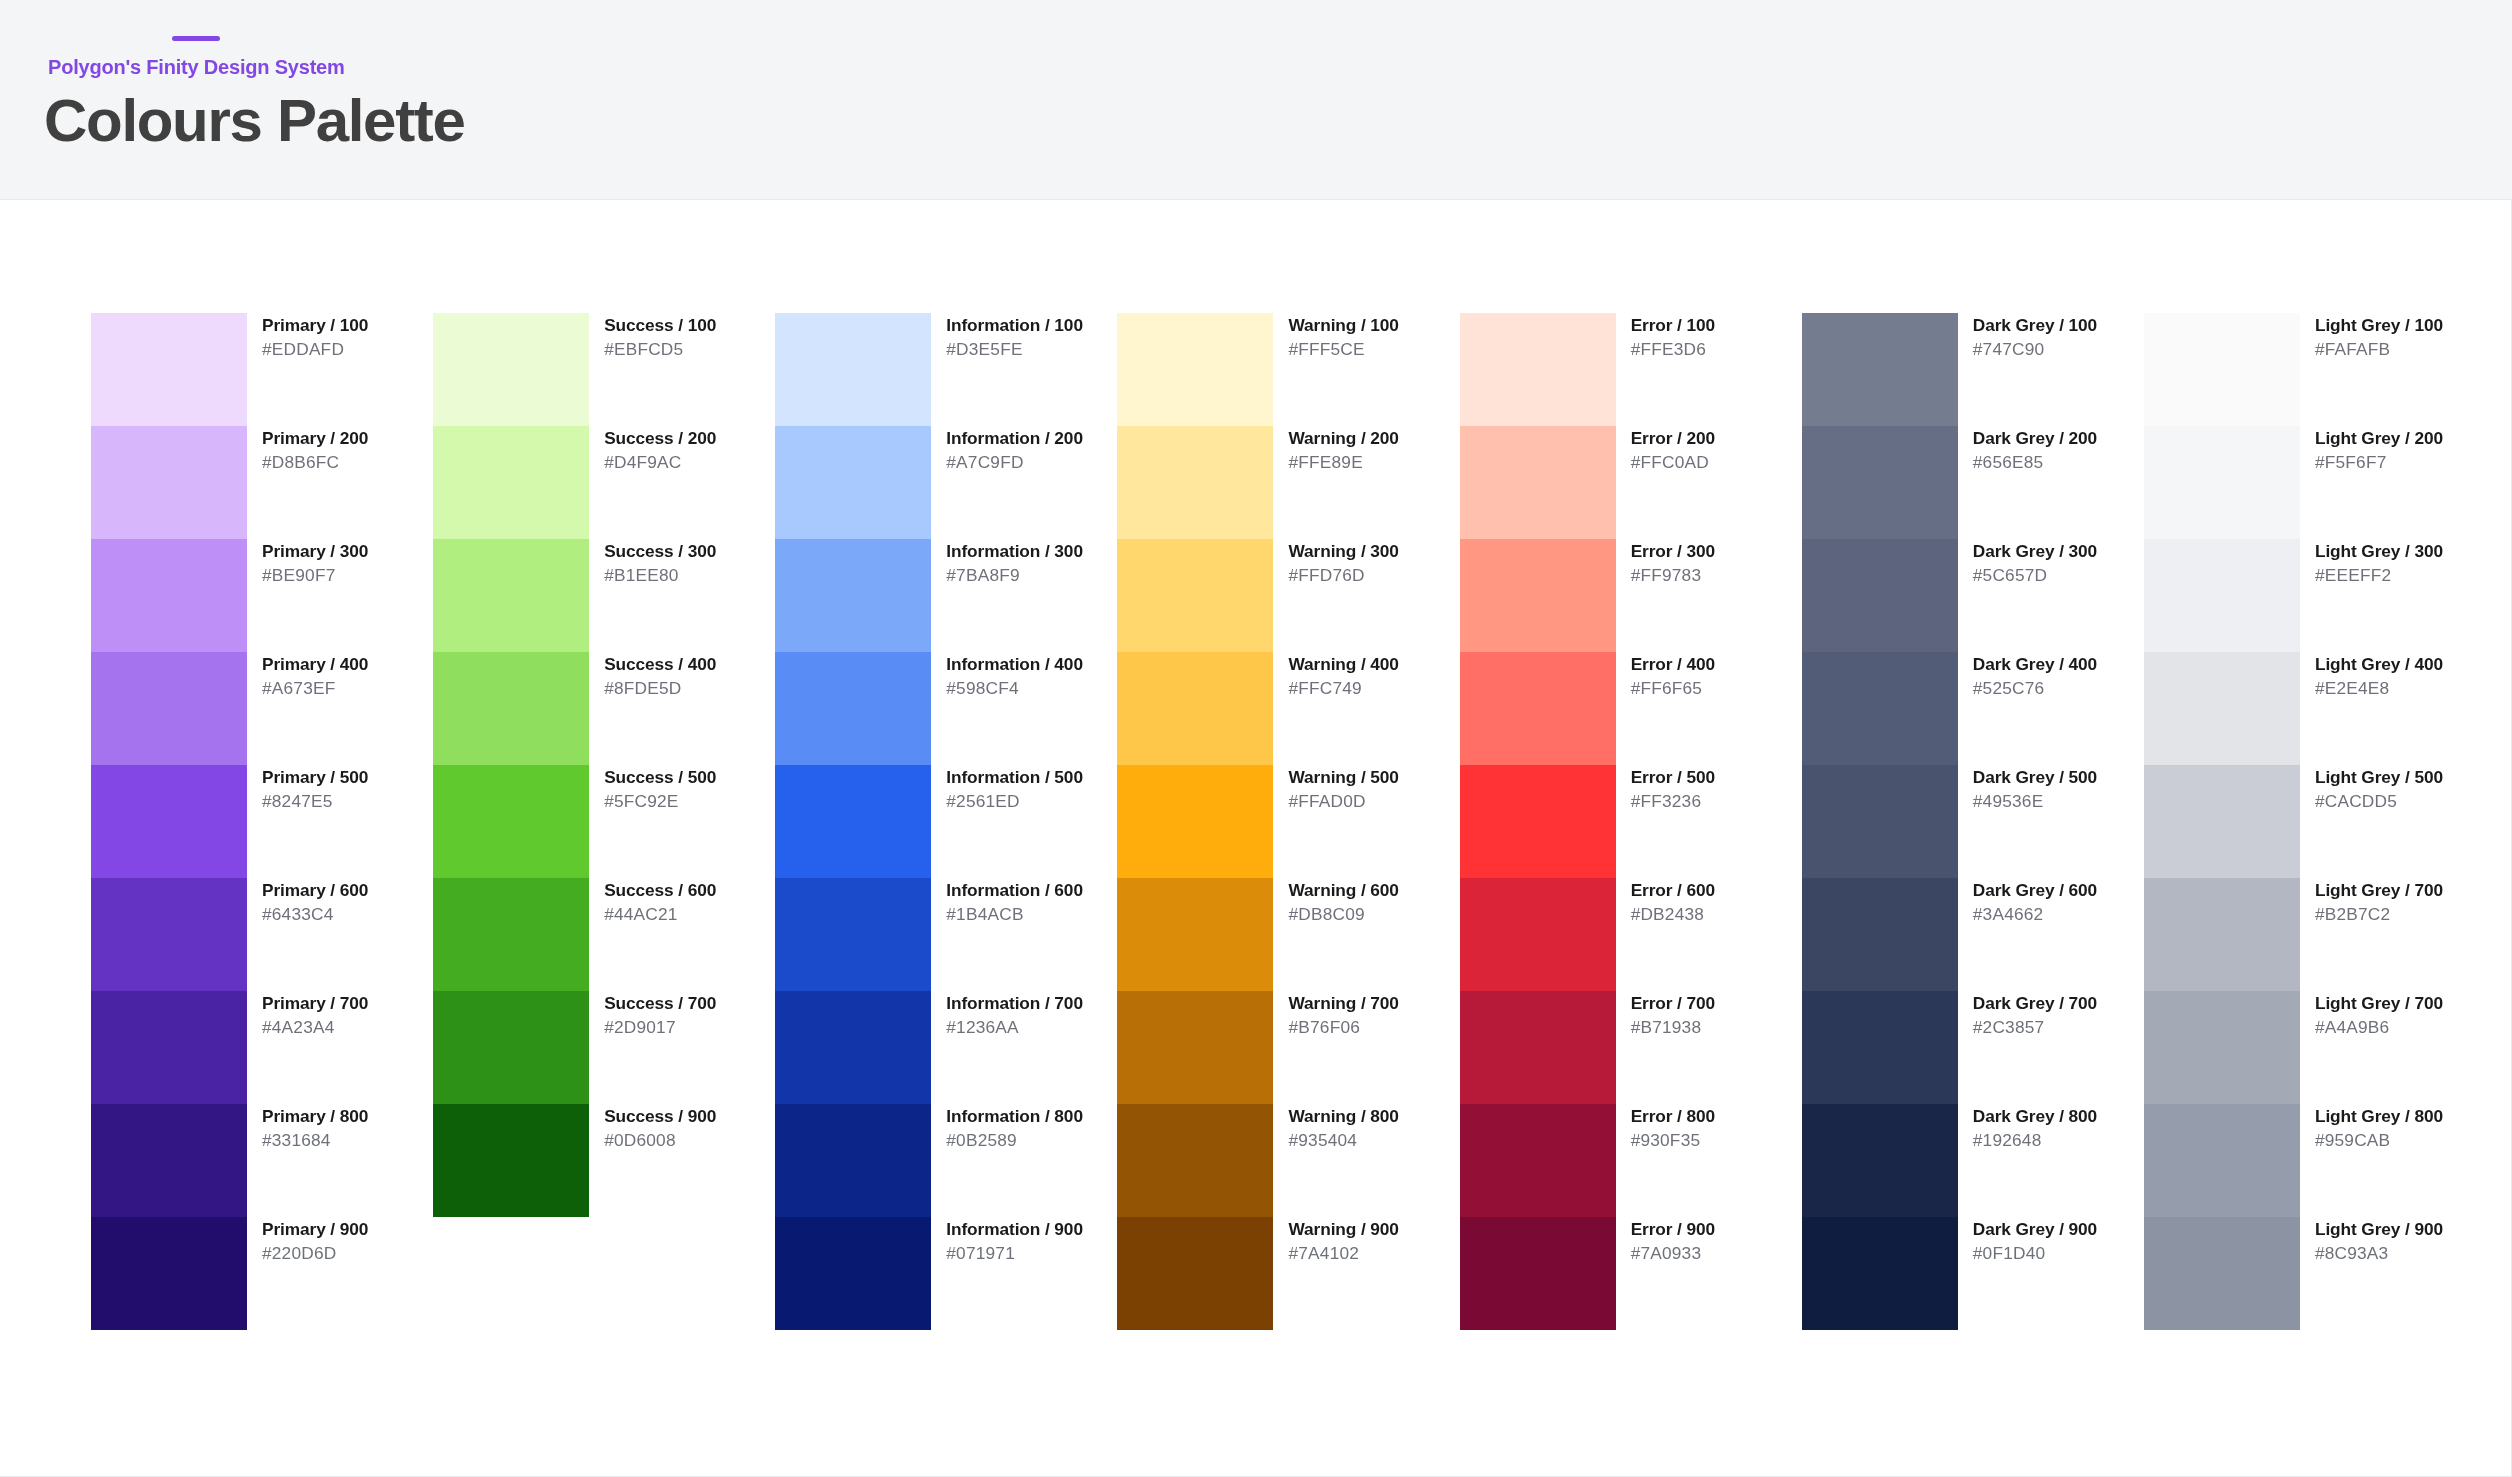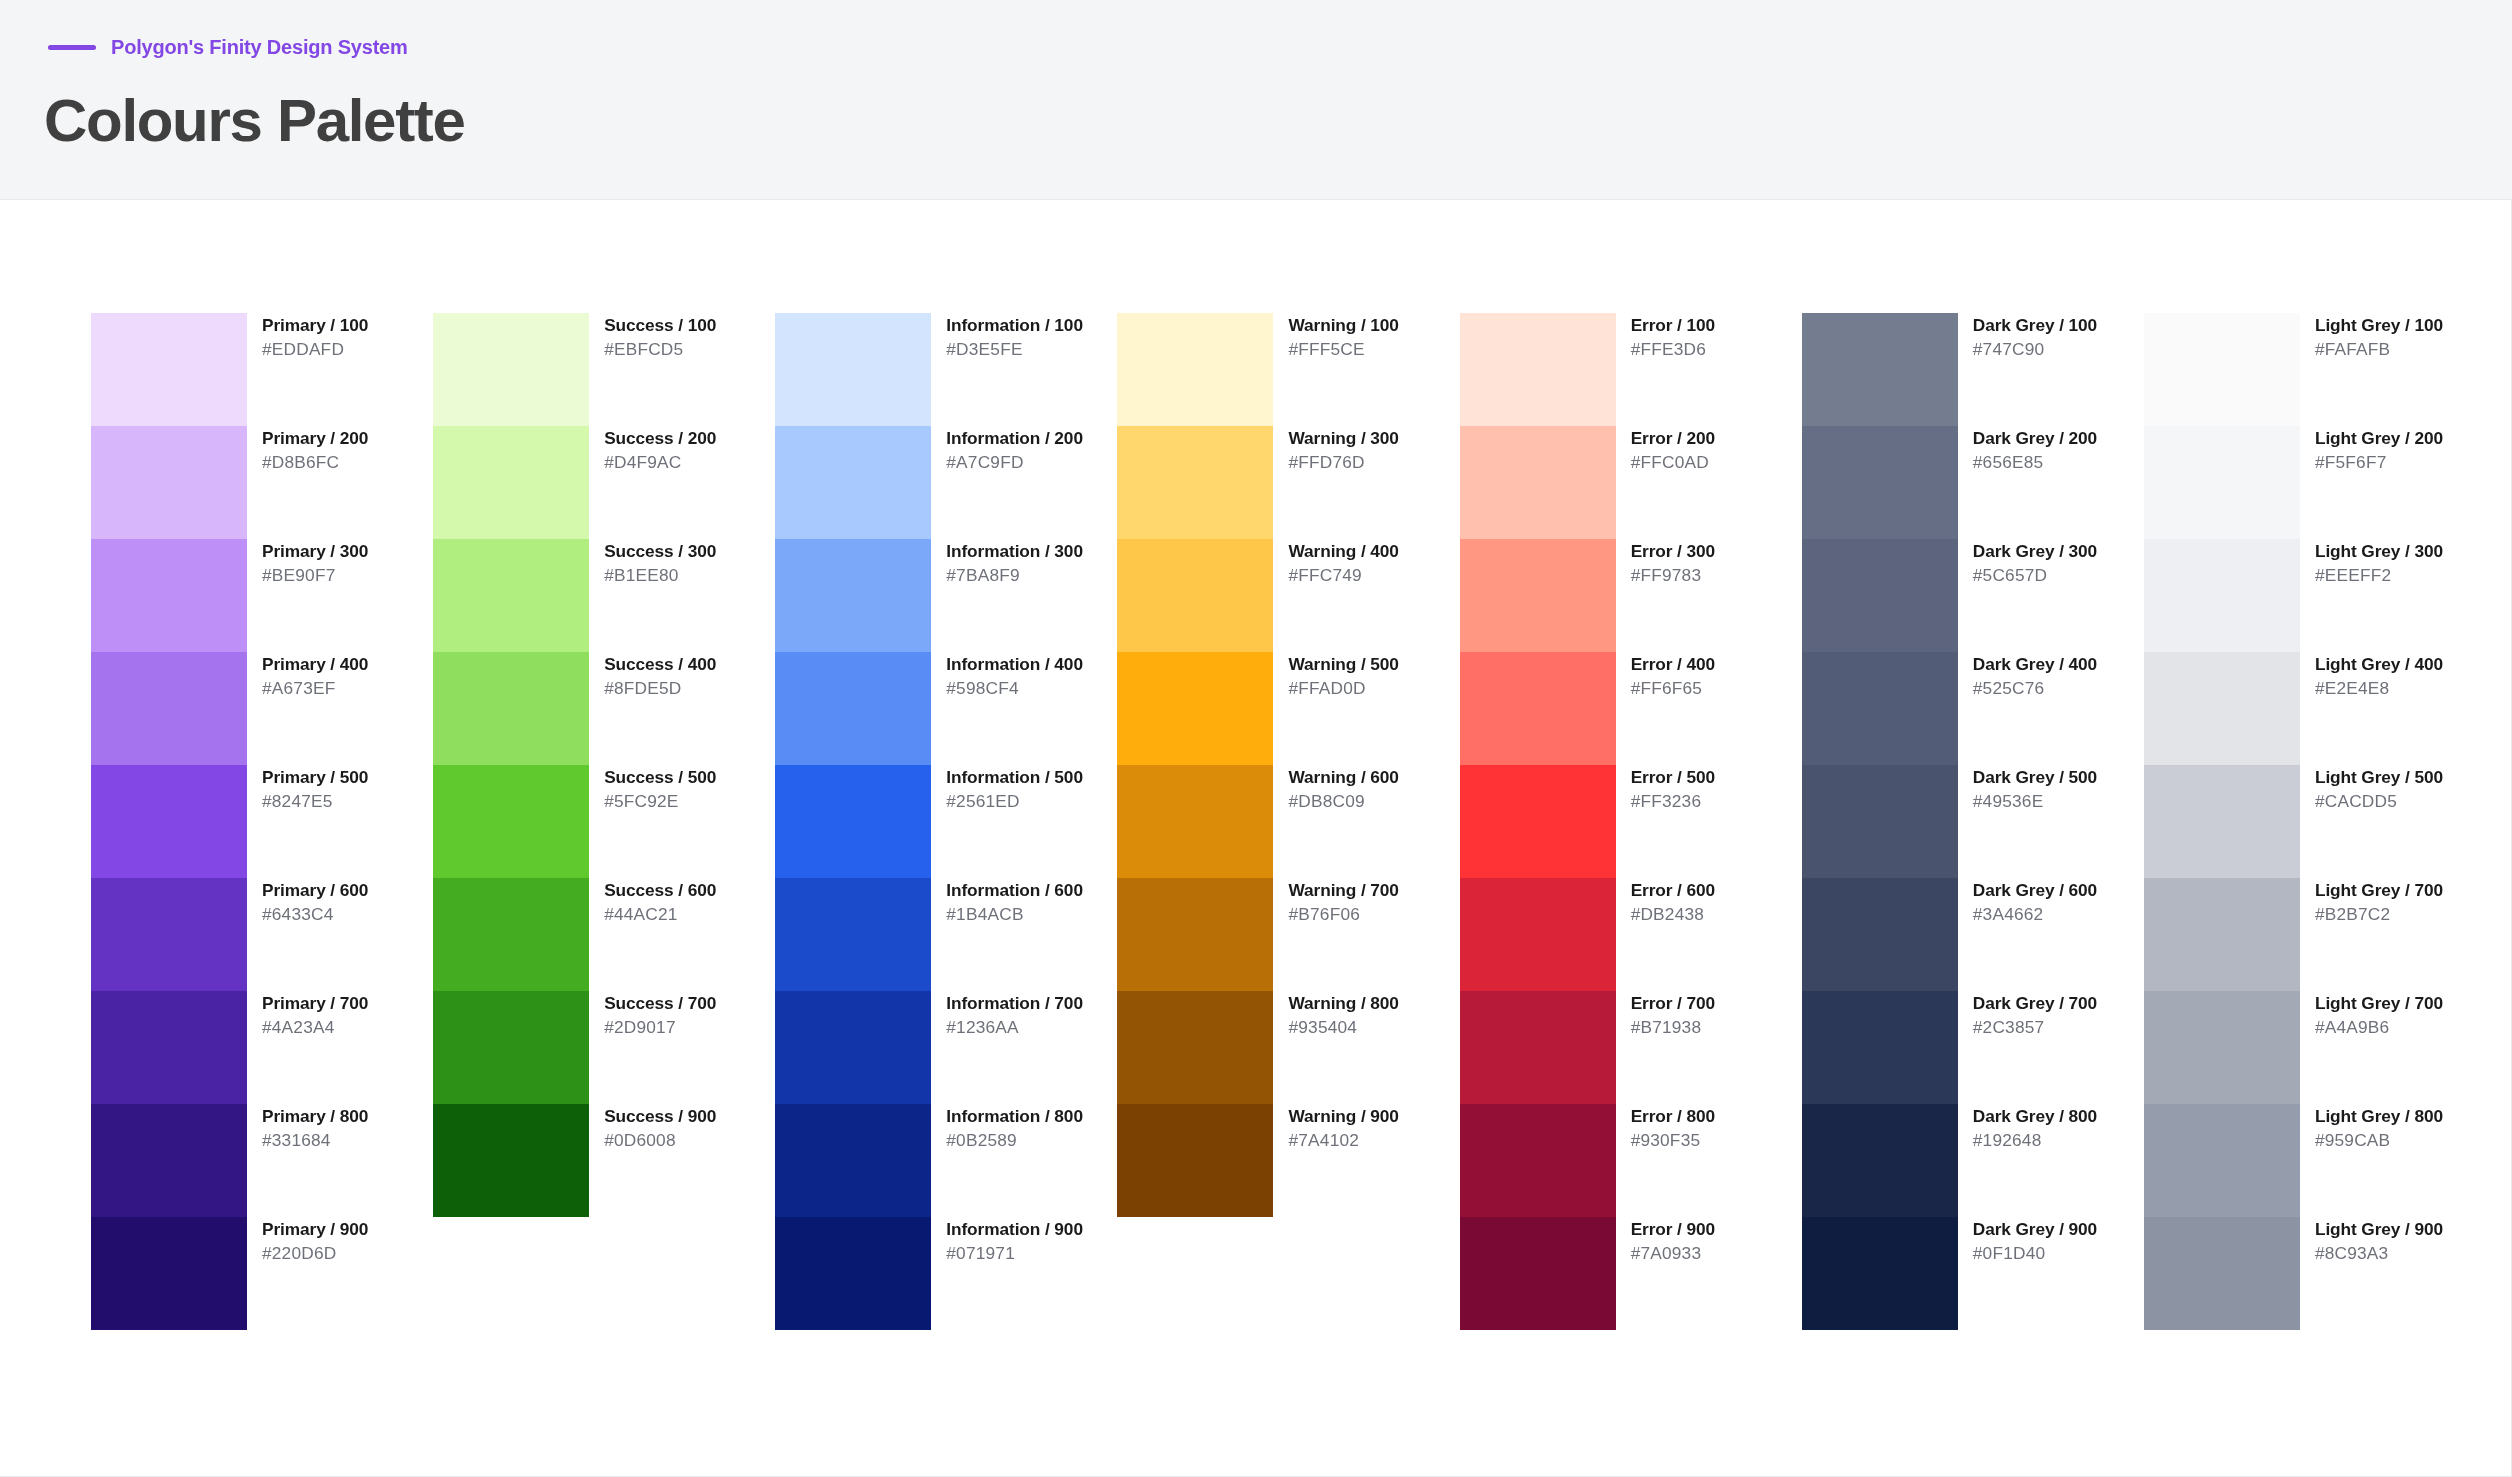--- a/index.html
+++ b/index.html
@@ -21,21 +21,21 @@
 
   
   .header {
     position:absolute; left:0; top:0;
     width:2512px; height:200px;
     background:#F4F5F6;
     border-bottom:0.8px solid #E9EAEC;
   }
   .eyebrow {
     position:absolute; left:48px; top:36px;
-    display:flex; align-items:center; gap:15px;
+    display:flex; align-items:center; gap:15px;flex-direction:column;
   }
   .dash {
     width:48px; height:5px; border-radius:2.5px;
     background:#8247E5;
     display:block;
   }
   .eyebrow-text {
     font-size:20px; font-weight:700;
     color:#8247E5;
     letter-spacing:-0.2px;
@@ -306,20 +306,27 @@
       </div>
       <div class="palette-column">
         <div class="swatch-row">
           <div class="swatch" style="background: rgb(255, 245, 206);"></div>
           <div class="swatch-info">
             <div class="swatch-name">Warning / 100</div>
             <div class="swatch-hex">#FFF5CE</div>
           </div>
         </div>
         <div class="swatch-row">
+          <div class="swatch" style="background: rgb(255, 232, 158);"></div>
+          <div class="swatch-info">
+            <div class="swatch-name">Warning / 200</div>
+            <div class="swatch-hex">#FFE89E</div>
+          </div>
+        </div>
+        <div class="swatch-row">
           <div class="swatch" style="background: rgb(255, 215, 109);"></div>
           <div class="swatch-info">
             <div class="swatch-name">Warning / 300</div>
             <div class="swatch-hex">#FFD76D</div>
           </div>
         </div>
         <div class="swatch-row">
           <div class="swatch" style="background: rgb(255, 199, 73);"></div>
           <div class="swatch-info">
             <div class="swatch-name">Warning / 400</div>

